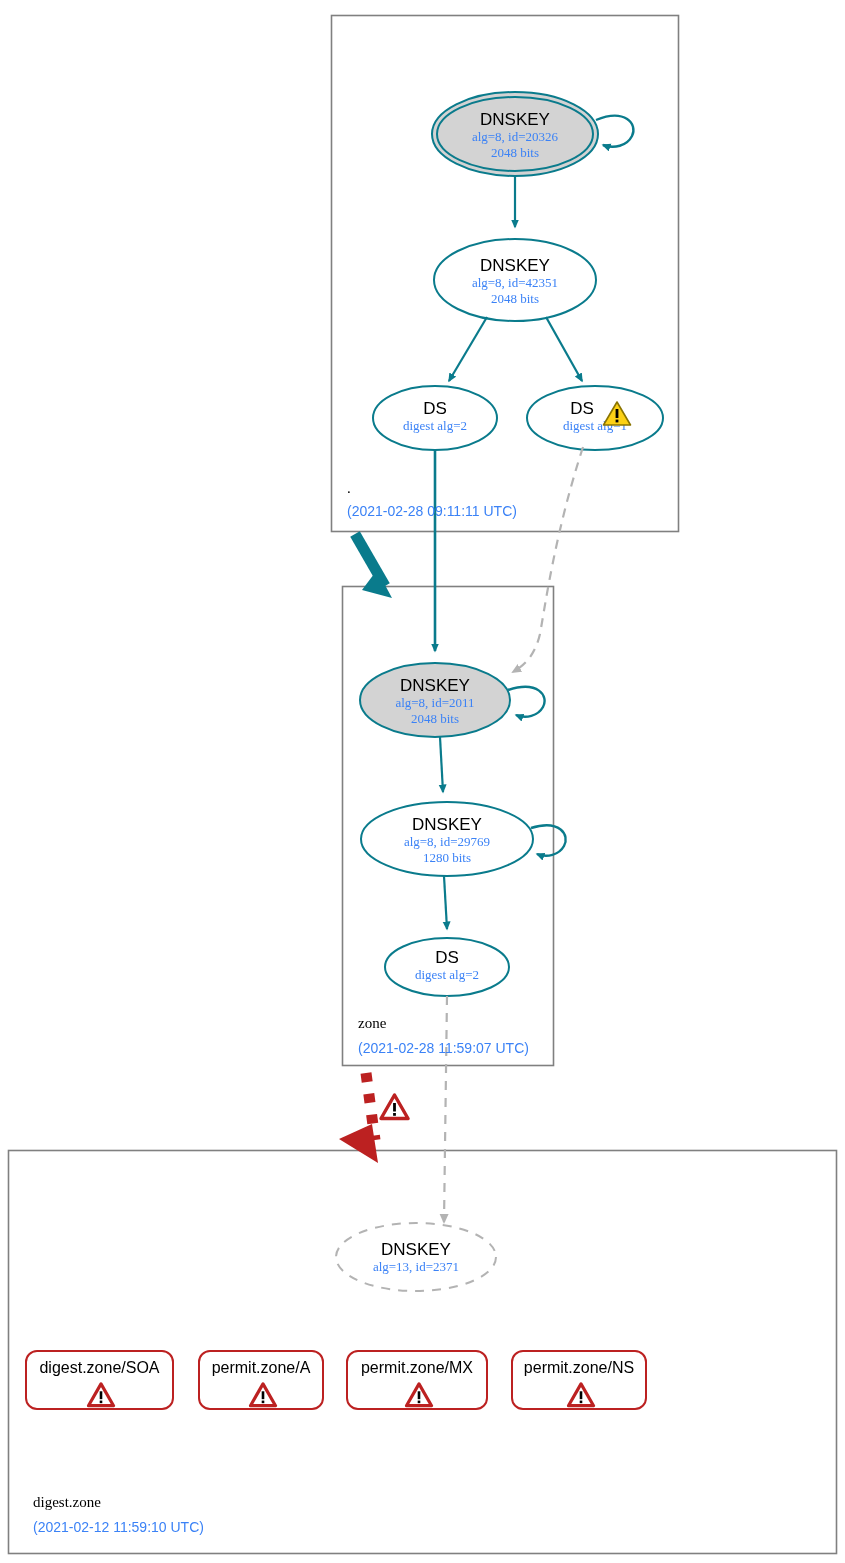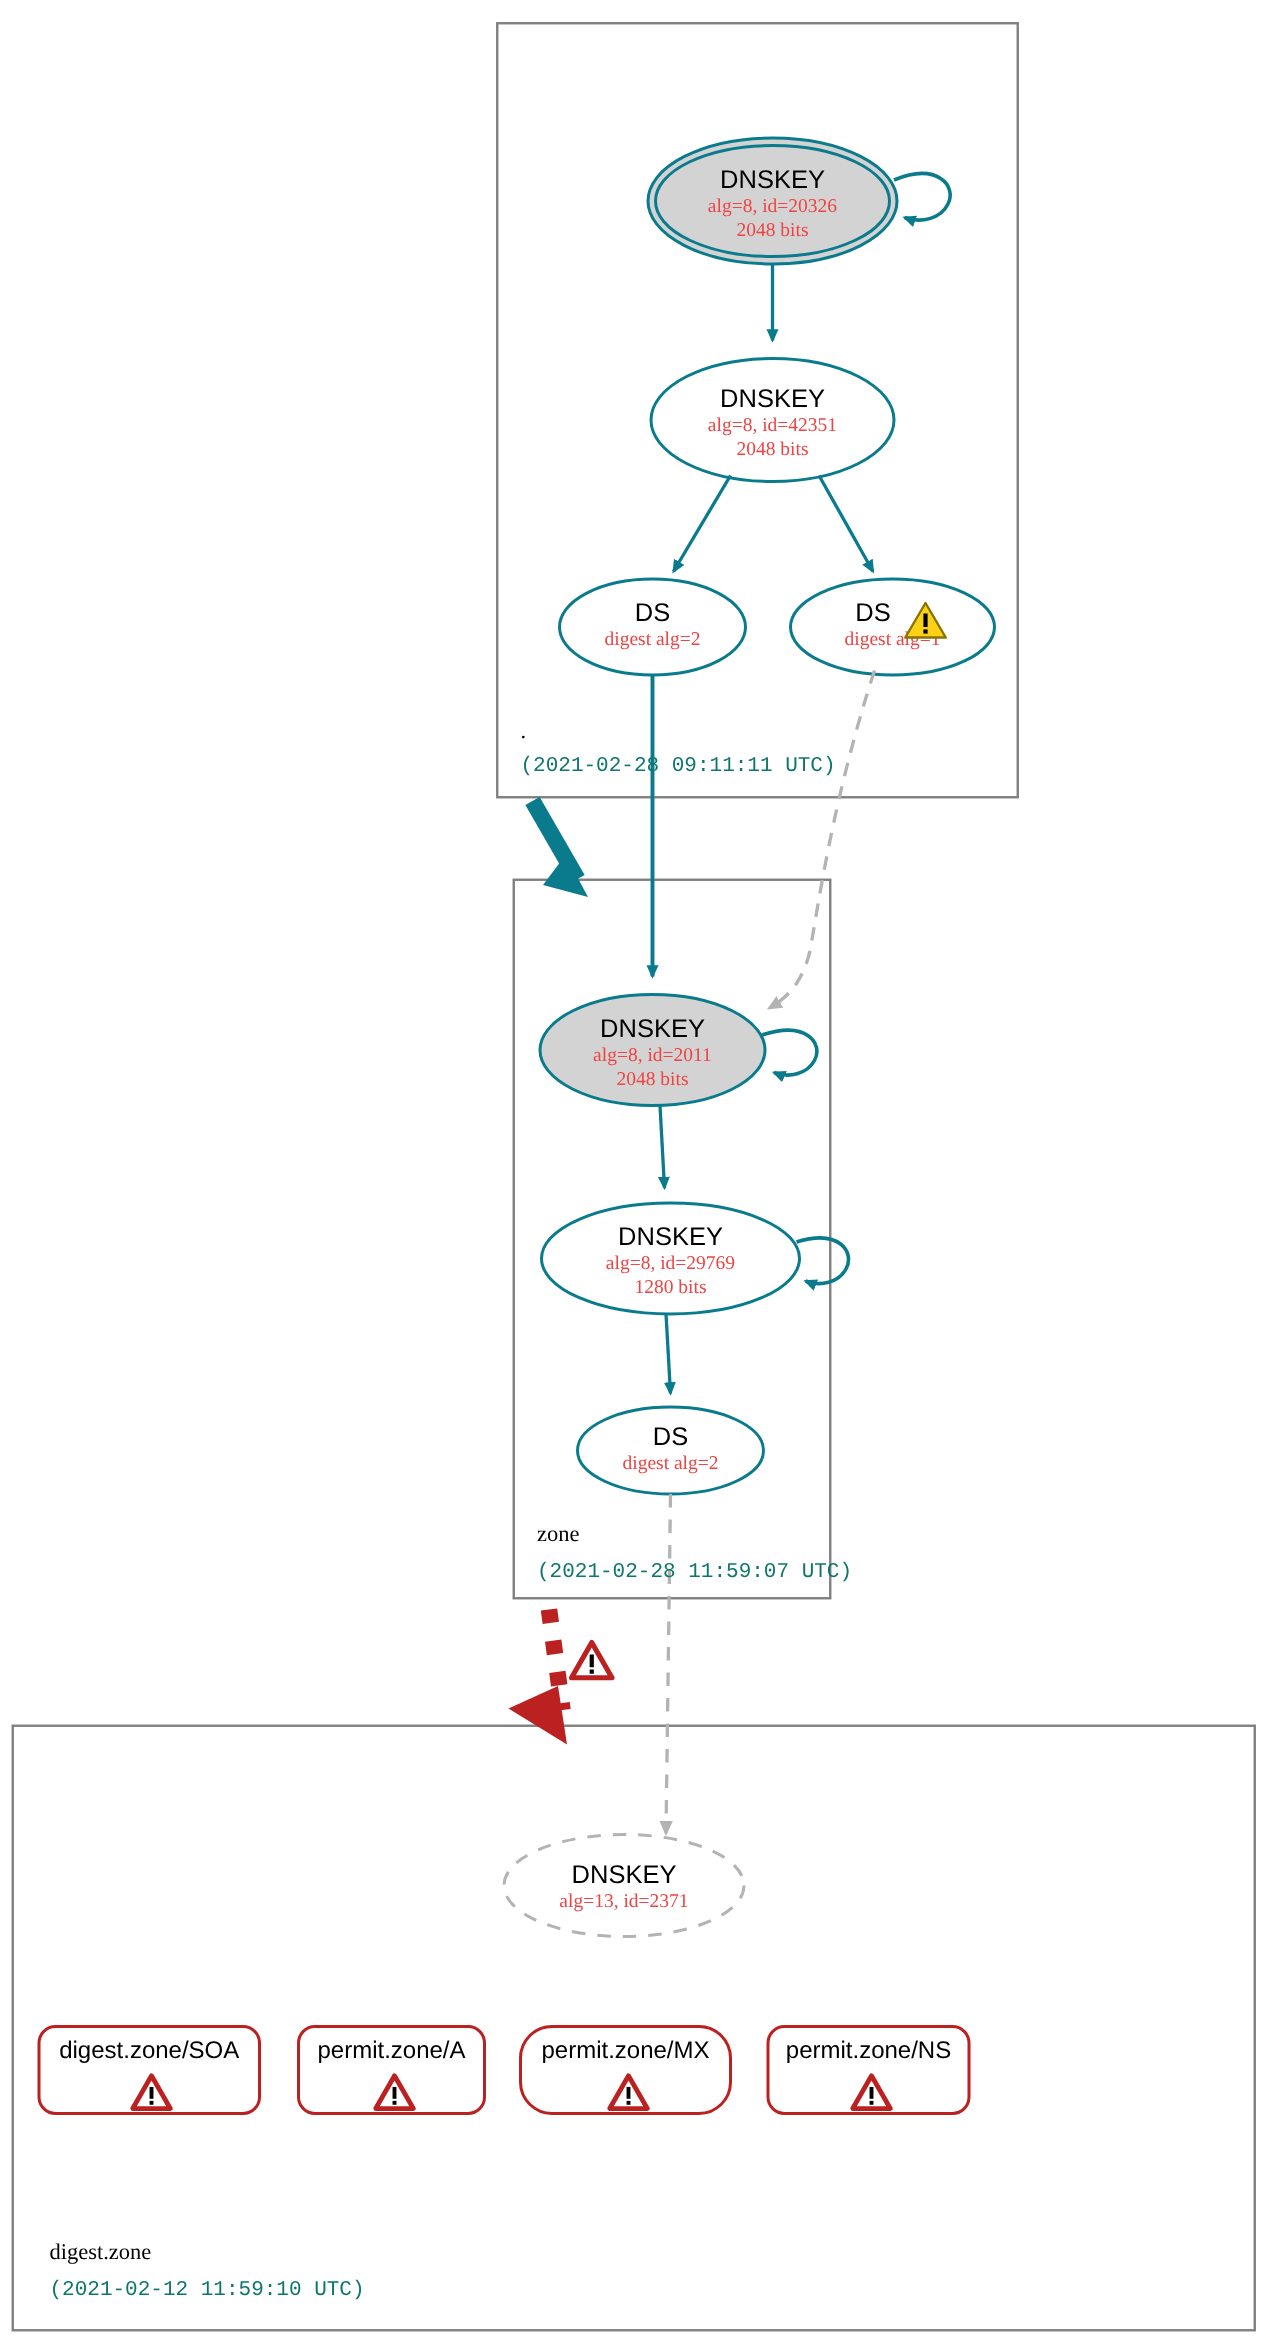--- a/index.html
+++ b/index.html
@@ -3,28 +3,28 @@
 <meta charset="utf-8">
 <style>
   html,body{margin:0;padding:0;background:#ffffff;}
   body{width:845px;height:1563px;position:relative;
        font-family:"Liberation Serif", serif;color:#000;}
   #stage{position:absolute;left:0;top:0;width:845px;height:1563px;overflow:hidden;padding-left:40px;}
   svg.layer{position:absolute;left:0;top:0;width:845px;height:1563px;}
 
   .cluster-label{position:absolute;font-family:"Liberation Serif",serif;
                  font-size:15px;color:#000;white-space:nowrap;}
-  .cluster-time{position:absolute;font-family:Liberation Mono, monospace;
-                font-size:14px;color:#0f766e;white-space:nowrap;}
+  .cluster-time{position:absolute;font-family:Liberation Sans, sans-serif;
+                font-size:14px;color:#3b82f6;white-space:nowrap;}
 
   .node-text{position:absolute;text-align:center;white-space:nowrap;
              pointer-events:none;}
   .nt-title{font-family:"Liberation Sans",sans-serif;font-size:17px;color:#000;
             line-height:19px;}
-  .nt-sub{font-family:"Liberation Serif",serif;font-size:13px;color:#ef4444;
+  .nt-sub{font-family:"Liberation Serif",serif;font-size:13px;color:#3b82f6;
           line-height:16px;}
 
   .rrbox{position:absolute;box-sizing:border-box;border:2px solid #bc2121;
          border-radius:12px;background:#ffffff;}
   .rrbox-label{position:absolute;width:100%;text-align:center;
                font-family:"Liberation Sans",sans-serif;font-size:16px;color:#000;
                white-space:nowrap;}
   .warnicon{position:absolute;}
 </style>
 </head>
@@ -164,21 +164,21 @@
 
   <div class="rrbox" style="left:198px;top:1350px;width:126px;height:60px;">
     <div class="rrbox-label" style="top:7px;">permit.zone/A</div>
     <svg class="warnicon" style="left:48px;top:30px;" width="30" height="26" viewBox="0 0 31 28">
       <path d="M15.5,2 L29,25.5 L2,25.5 Z" fill="#ffffff" stroke="#bc2121" stroke-width="3.4" stroke-linejoin="round"></path>
       <rect x="14.1" y="10" width="2.8" height="8.5" fill="#000"></rect>
       <rect x="14.1" y="20" width="2.8" height="2.8" fill="#000"></rect>
     </svg>
   </div>
 
-  <div class="rrbox" style="left:346px;top:1350px;width:142px;height:60px;border-radius:22px;">
+  <div class="rrbox" style="left:346px;top:1350px;width:142px;height:60px;">
     <div class="rrbox-label" style="top:7px;">permit.zone/MX</div>
     <svg class="warnicon" style="left:56px;top:30px;" width="30" height="26" viewBox="0 0 31 28">
       <path d="M15.5,2 L29,25.5 L2,25.5 Z" fill="#ffffff" stroke="#bc2121" stroke-width="3.4" stroke-linejoin="round"></path>
       <rect x="14.1" y="10" width="2.8" height="8.5" fill="#000"></rect>
       <rect x="14.1" y="20" width="2.8" height="2.8" fill="#000"></rect>
     </svg>
   </div>
 
   <div class="rrbox" style="left:511px;top:1350px;width:136px;height:60px;">
     <div class="rrbox-label" style="top:7px;">permit.zone/NS</div>

